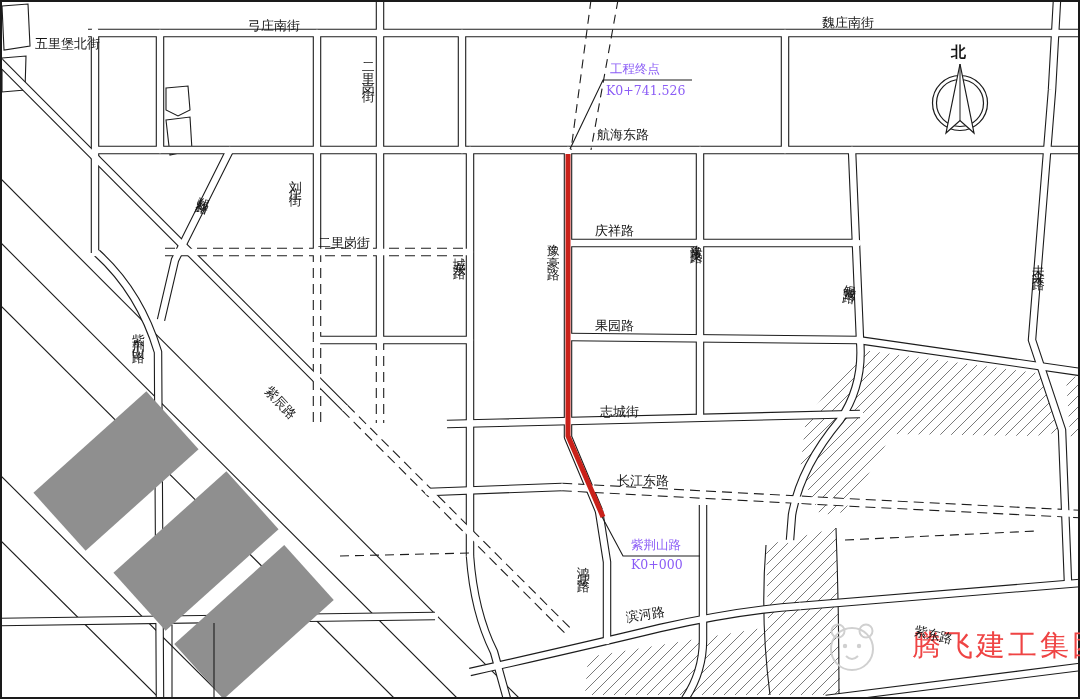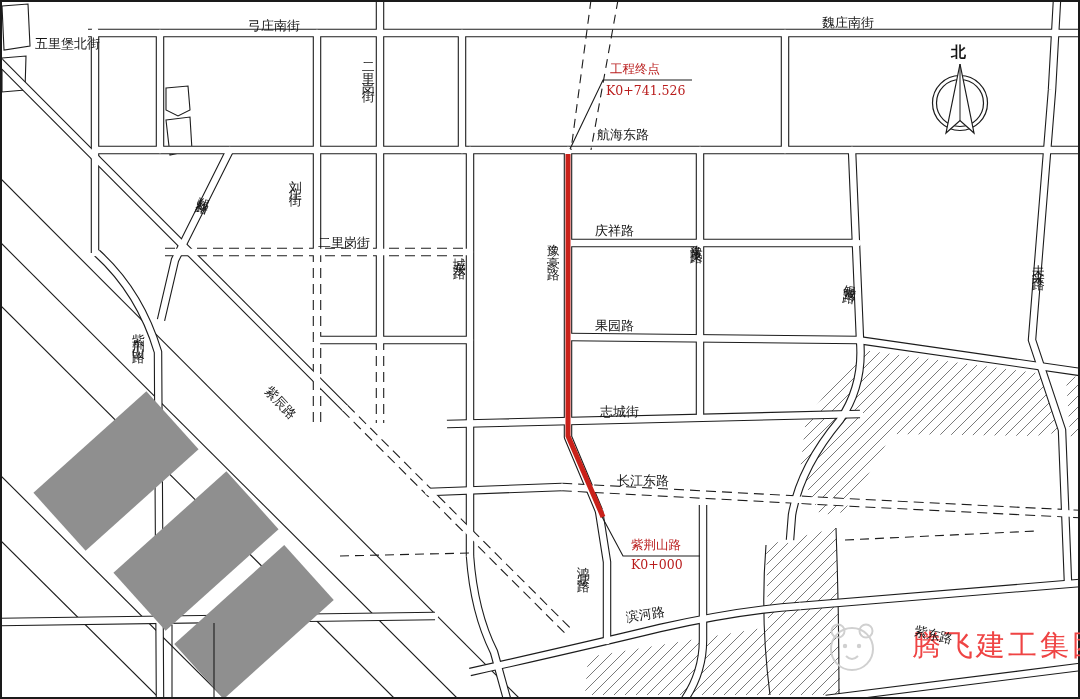--- a/index.html
+++ b/index.html
@@ -2,21 +2,21 @@
 <html><head>
 <meta charset="utf-8">
 <style>
   html,body{margin:0;padding:0;background:#fff;}
   #stage{position:relative;width:1080px;height:699px;background:#fff;overflow:hidden;
          font-family:"DejaVu Serif","Liberation Serif",serif;}
   #map-svg{position:absolute;left:0;top:0;}
   .lbl{position:absolute;font-size:13px;color:#141414;white-space:nowrap;line-height:1.05;
        z-index:6;transform-origin:top left;}
   .v{writing-mode:vertical-rl;text-orientation:upright;}
-  .ann{font-size:12.5px;color:#b91c1c;}
+  .ann{font-size:12.5px;color:#8b5cf6;}
   .north{font-size:15px;font-weight:bold;}
   .wm{position:absolute;left:912px;top:626px;font-size:29px;letter-spacing:3px;
       color:#ef4444;z-index:4;white-space:nowrap;}
   .zidong{z-index:7;}
 </style>
 </head>
 <body>
 
 <div id="stage">
 

